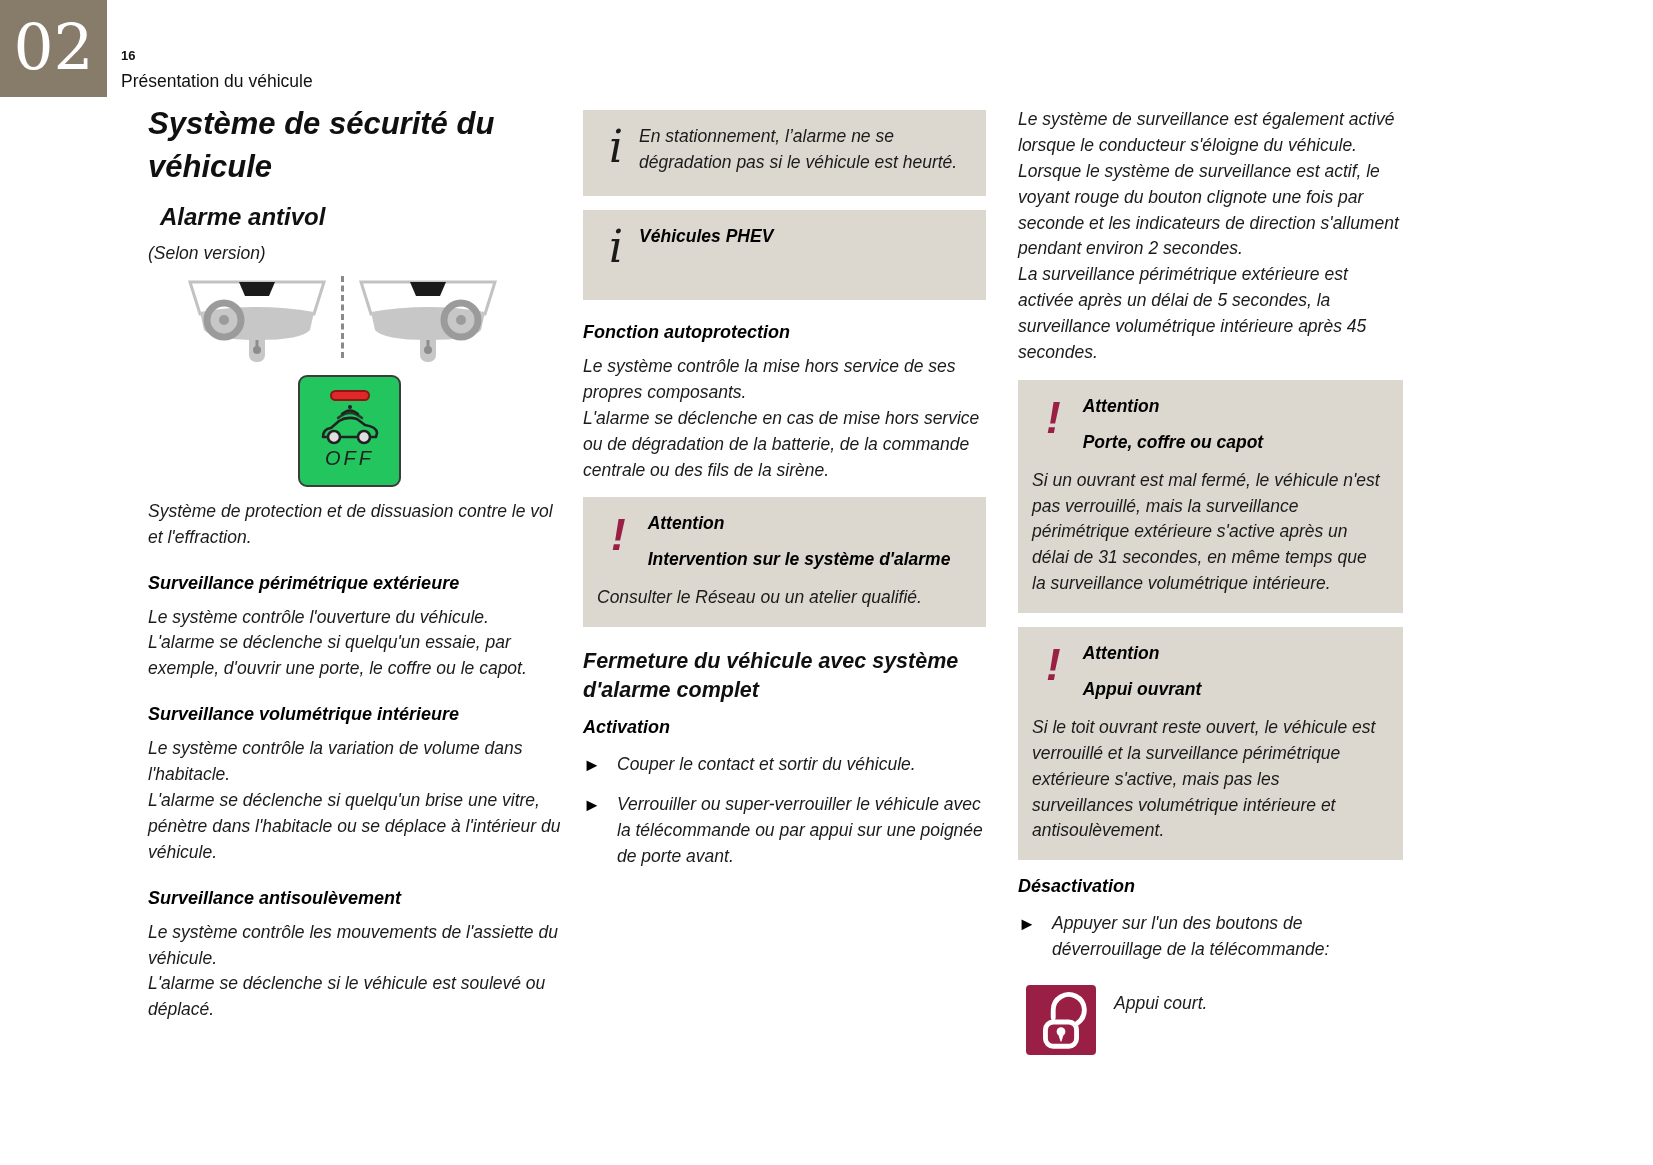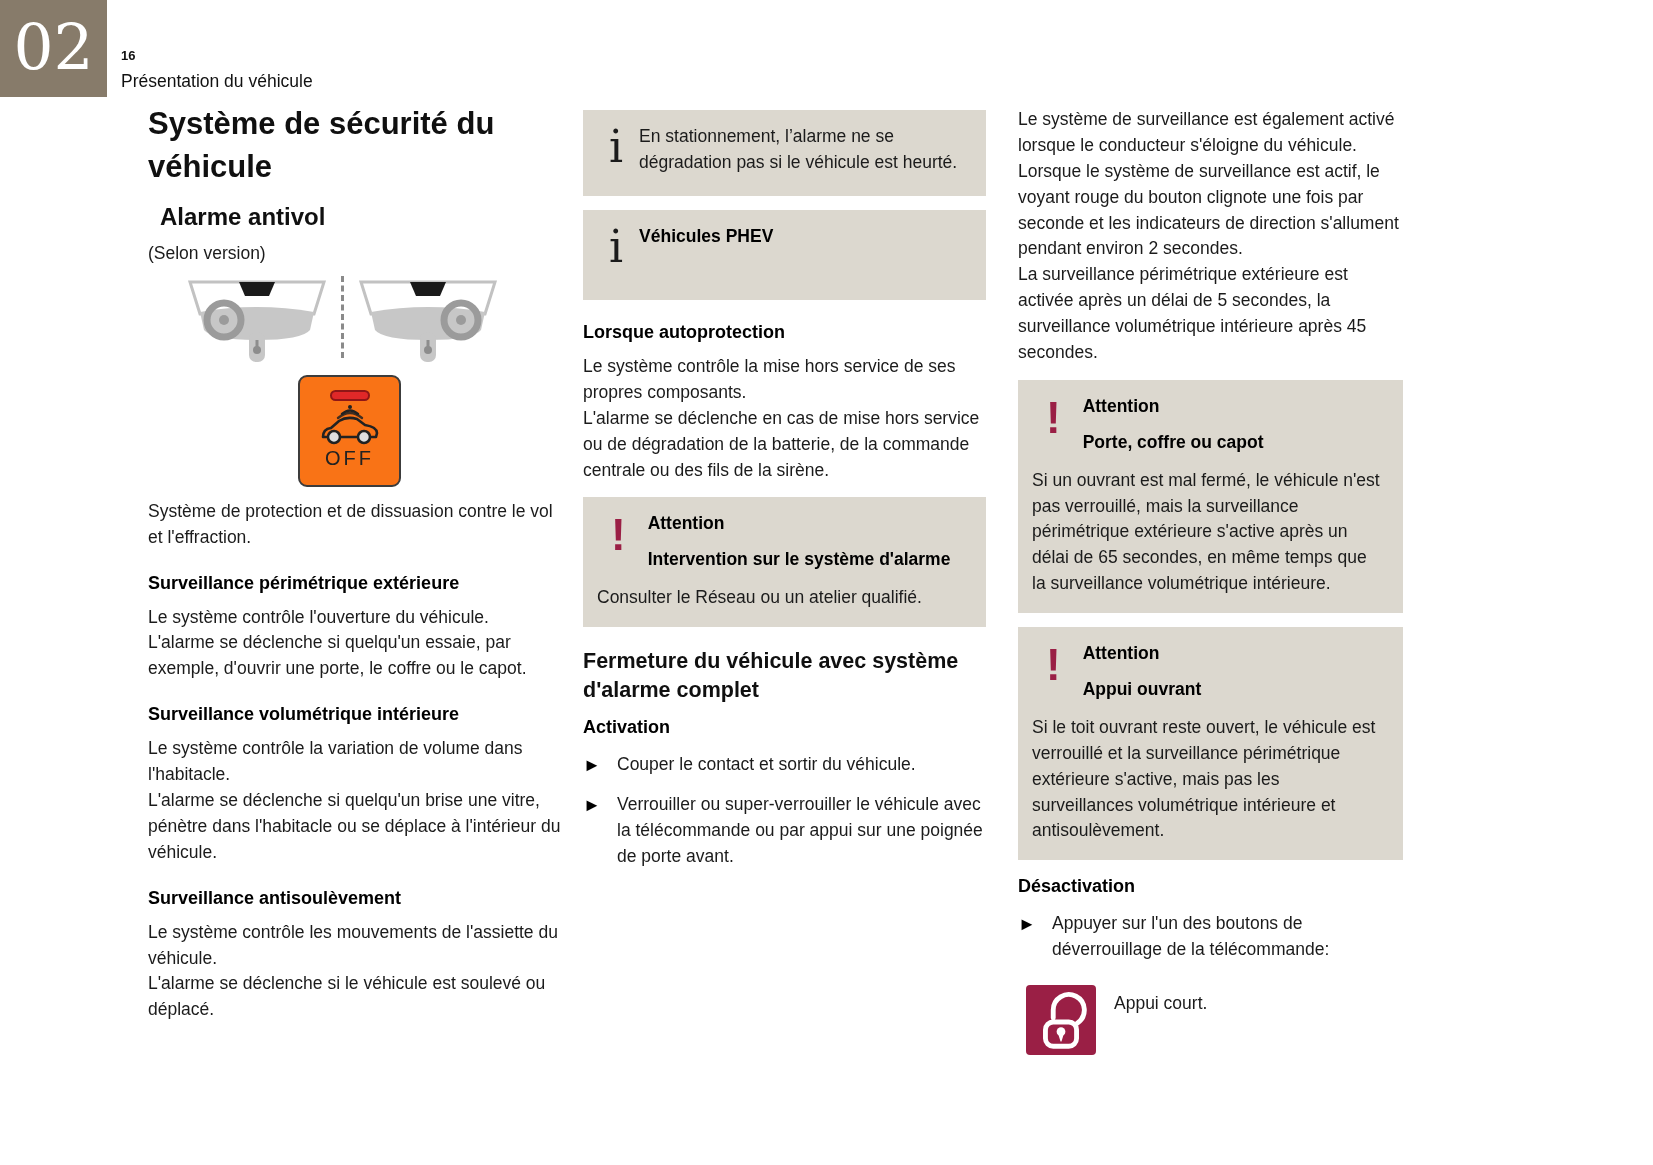--- a/index.html
+++ b/index.html
@@ -25,21 +25,21 @@
   }
   .page-number {
     position:absolute; left:121px; top:48px;
     font-size:13px; font-weight:700; color:#111;
   }
   .section-title {
     position:absolute; left:121px; top:71px;
     font-size:17.5px; color:#111;
   }
   
-  .col { position:absolute; top:100px; }
+  .col { position:absolute; top:100px;font-style:italic; }
   .col-left  { left:148px; width:415px; }
   .col-mid   { left:583px; top:110px; width:403px; }
   .col-right { left:1018px; top:107px; width:385px; }
 
   .h1 {
     font-size:31px; font-weight:700; line-height:1.4;
     color:#101010; margin:2px 0 14px;
   }
   .h2 { font-size:24px; font-weight:600; color:#101010; margin:10px 12px 12px; }
   .note { font-size:17.5px; margin-bottom:8px; }
@@ -50,21 +50,21 @@
   
   .cars { display:flex; align-items:flex-start; margin:6px 0 0 34px; }
   .dash-divider {
     border-left:3px dashed #8a8a8a;
     height:82px; margin:4px 9px 0 9px;
   }
   
   .off-button {
     width:103px; height:112px;
     margin:8px 0 0 150px;
-    background:#f97316;
+    background:#22c55e;
     border:2.5px solid #3c3c3c;
     border-radius:9px;
     display:flex; flex-direction:column; align-items:center;
   }
   .off-led {
     width:40px; height:11px; margin-top:13px;
     background:#E02828; border:2px solid #8f1616; border-radius:6px;
   }
   .off-label {
     font-size:20px; letter-spacing:3px; color:#222; margin-top:0px;
@@ -184,21 +184,21 @@
     <div class="grey-box">
       <span class="info-glyph">i</span>
       <span class="box-body">En stationnement, l’alarme ne se dégradation pas si le véhicule est heurté.</span>
     </div>
 
     <div class="grey-box">
       <span class="info-glyph tall">i</span>
       <div class="box-title">Véhicules PHEV</div>
     </div>
 
-    <div class="subhead">Lorsque autoprotection</div>
+    <div class="subhead">Fonction autoprotection</div>
     <p class="body">Le système contrôle la mise hors service de ses propres composants.
 L'alarme se déclenche en cas de mise hors service ou de dégradation de la batterie, de la commande centrale ou des fils de la sirène.</p>
 
     <div class="grey-box" style="margin-top:14px;">
       <span class="warn-glyph">!</span>
       <div class="box-title">Attention</div>
       <div class="box-subtitle">Intervention sur le système d'alarme</div>
       <div class="box-body">Consulter le Réseau ou un atelier qualifié.</div>
     </div>
 
@@ -217,21 +217,21 @@
 
   <section class="col col-right">
     <p class="body">Le système de surveillance est également activé lorsque le conducteur s'éloigne du véhicule.
 Lorsque le système de surveillance est actif, le voyant rouge du bouton clignote une fois par seconde et les indicateurs de direction s'allument pendant environ 2 secondes.
 La surveillance périmétrique extérieure est activée après un délai de 5 secondes, la surveillance volumétrique intérieure après 45 secondes.</p>
 
     <div class="grey-box" style="margin-top:14px;">
       <span class="warn-glyph">!</span>
       <div class="box-title">Attention</div>
       <div class="box-subtitle">Porte, coffre ou capot</div>
-      <div class="box-body">Si un ouvrant est mal fermé, le véhicule n'est pas verrouillé, mais la surveillance périmétrique extérieure s'active après un délai de 65 secondes, en même temps que la surveillance volumétrique intérieure.</div>
+      <div class="box-body">Si un ouvrant est mal fermé, le véhicule n'est pas verrouillé, mais la surveillance périmétrique extérieure s'active après un délai de 31 secondes, en même temps que la surveillance volumétrique intérieure.</div>
     </div>
 
     <div class="grey-box">
       <span class="warn-glyph">!</span>
       <div class="box-title">Attention</div>
       <div class="box-subtitle">Appui ouvrant</div>
       <div class="box-body">Si le toit ouvrant reste ouvert, le véhicule est verrouillé et la surveillance périmétrique extérieure s'active, mais pas les surveillances volumétrique intérieure et antisoulèvement.</div>
     </div>
 
     <div class="subhead" style="margin-top:16px;">Désactivation</div>

